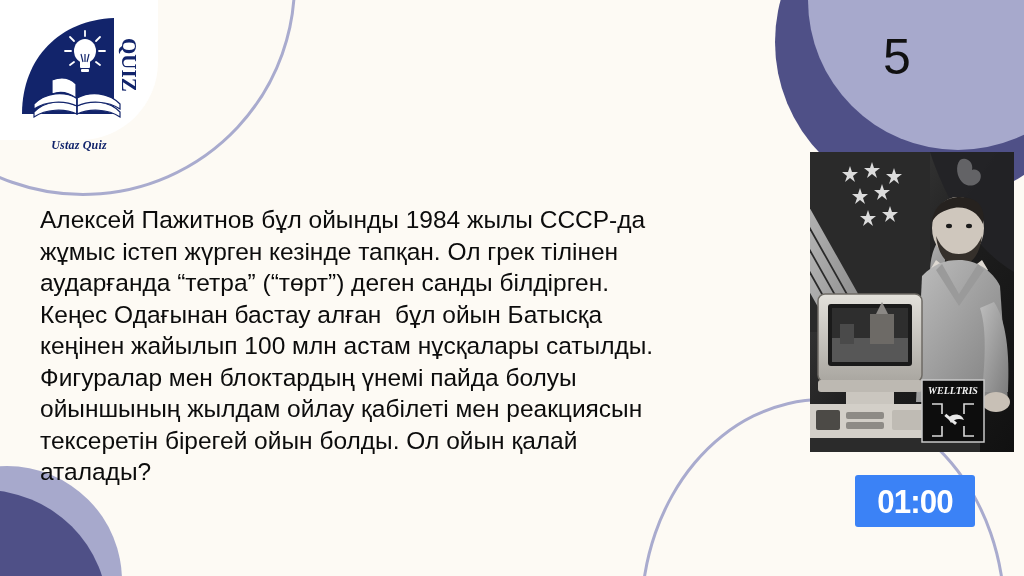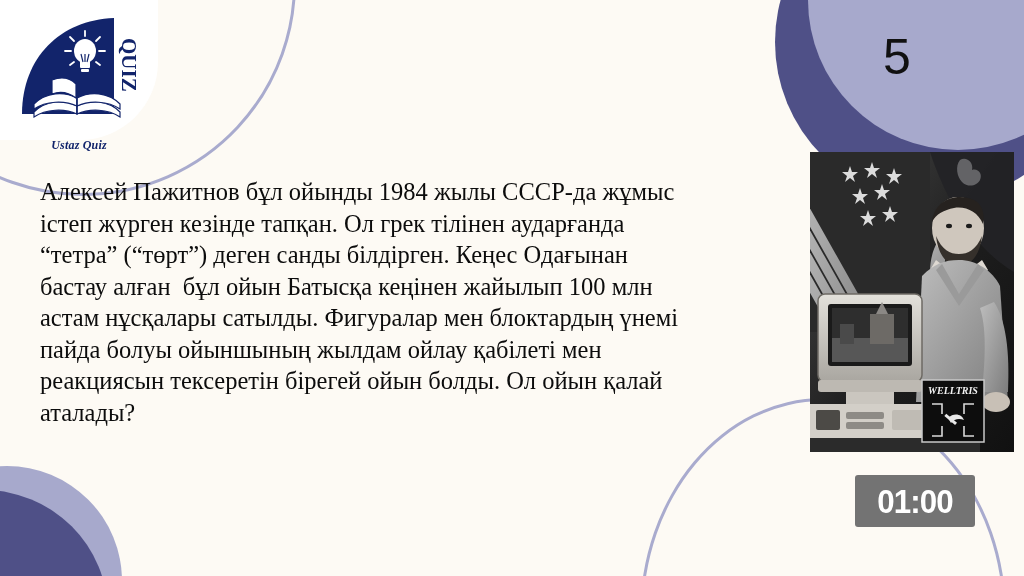--- a/index.html
+++ b/index.html
@@ -107,23 +107,23 @@
     font-style:italic;
     font-size:12px;
     color:#12246B;
     letter-spacing:.2px;
     margin-top:20px;
   }
 
   
   .question{
     position:absolute;
-    left:40px;top:176px;
+    left:40px;top:204px;
     width:640px;
-    font-family:Liberation Serif, serif;
+    font-family:Liberation Sans, sans-serif;
     font-size:24.5px;
     line-height:31.5px;
     color:#0C0C0C;
     z-index:5;
     white-space:pre-wrap;
   }
 
   
   .photo{
     position:absolute;
@@ -133,21 +133,21 @@
     overflow:hidden;
     z-index:4;
   }
   .photo svg{display:block;}
 
   
   .timer{
     position:absolute;
     left:855px;top:475px;
     width:120px;height:52px;
-    background:#737373;
+    background:#3b82f6;
     border-radius:3px;
     display:flex;align-items:center;justify-content:center;
     z-index:5;
   }
   .timer-text{
     font-family:"Liberation Sans", sans-serif;
     font-weight:bold;
     font-size:34px;
     color:#FFFFFF;
     letter-spacing:-1px;

